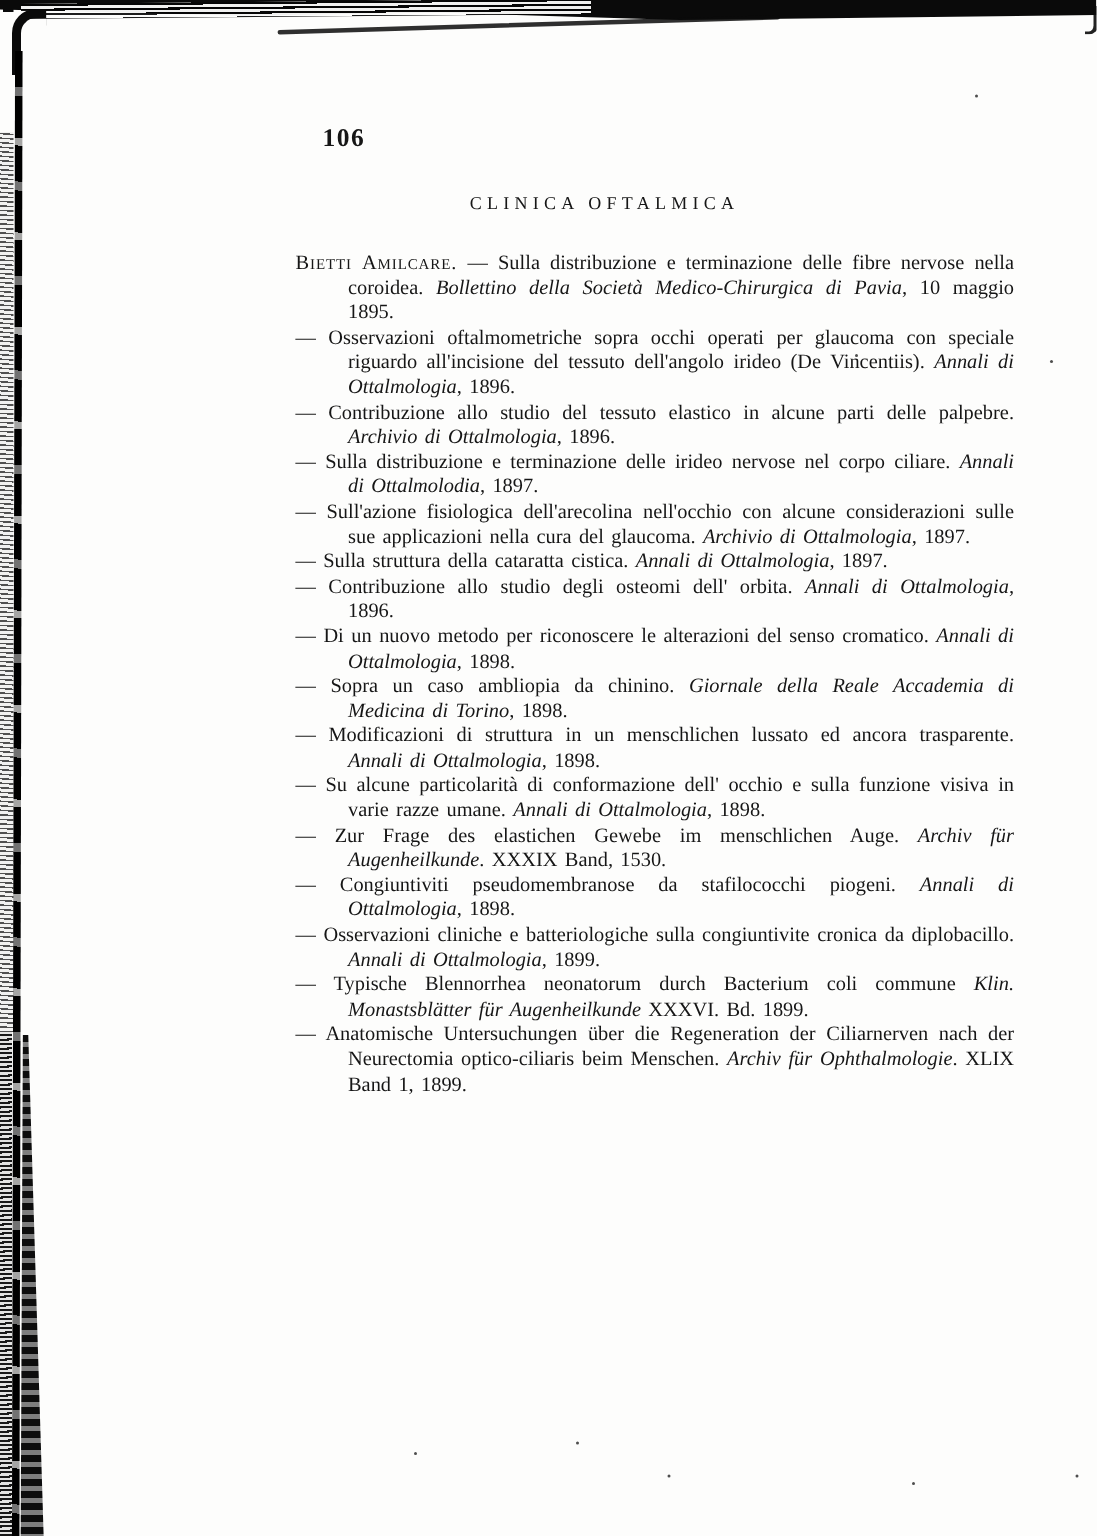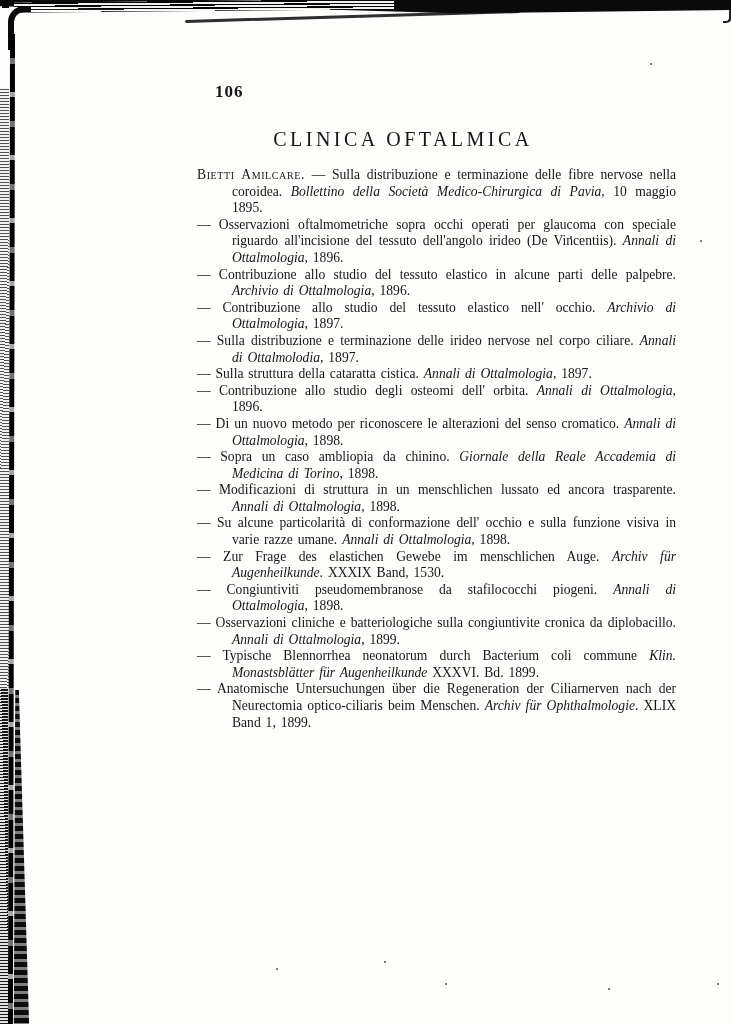--- a/index.html
+++ b/index.html
@@ -19,21 +19,21 @@
   .page { position: absolute; inset: 0; }
 
   
   .page-number {
     position: absolute; left: 215px; top: 82px;
     font-size: 17px; font-weight: bold; letter-spacing: 1px;
   }
   .title {
     position: absolute; left: 143px; top: 128px; width: 520px;
     margin: 0; text-align: center;
-    font-size: 20px; font-weight: normal; letter-spacing: 3.5px;
+    font-size: 12px; font-weight: normal; letter-spacing: 3.5px;
   }
   .bib {
     position: absolute; left: 197px; top: 167px; width: 479px;
     font-size: 13.6px; line-height: 16.6px;
     text-align: justify; word-spacing: 1.5px;
   }
   .entry { padding-left: 35px; text-indent: -35px; }
   .it { font-style: italic; }
   .sc { font-variant: small-caps; letter-spacing: 0.6px; }
 
@@ -117,22 +117,22 @@
   <div class="speck" style="left:650px; top:63px;"></div>
   <div class="speck" style="left:570px; top:236px;"></div>
   <div class="speck" style="left:700px; top:240px;"></div>
 
   <div class="page-number">106</div>
   <h1 class="title">CLINICA OFTALMICA</h1>
   <div class="bib">
       <div class="entry"><span class="sc">Bietti Amilcare.</span><span> — Sulla distribuzione e terminazione delle fibre nervose nella coroidea. </span><span class="it">Bollettino della Società Medico-Chirurgica di Pavia</span><span>, 10 maggio 1895.</span></div>
       <div class="entry"><span>— Osservazioni oftalmometriche sopra occhi operati per glaucoma con speciale riguardo all'incisione del tessuto dell'angolo irideo (De Vincentiis). </span><span class="it">Annali di Ottalmologia</span><span>, 1896.</span></div>
       <div class="entry"><span>— Contribuzione allo studio del tessuto elastico in alcune parti delle palpebre. </span><span class="it">Archivio di Ottalmologia</span><span>, 1896.</span></div>
-      <div class="entry"><span>— Contribuzione allo studio del tessuto elastico nell' occhio. </span><span class="it">Archivio di Ottalmologia</span><span>, 1897.</span></div>
       <div class="entry"><span>— Sulla distribuzione e terminazione delle irideo nervose nel corpo ciliare. </span><span class="it">Annali di Ottalmolodia</span><span>, 1897.</span></div>
+      <div class="entry"><span>— Sull'azione fisiologica dell'arecolina nell'occhio con alcune considerazioni sulle sue applicazioni nella cura del glaucoma. </span><span class="it">Archivio di Ottalmologia</span><span>, 1897.</span></div>
       <div class="entry"><span>— Sulla struttura della cataratta cistica. </span><span class="it">Annali di Ottalmologia</span><span>, 1897.</span></div>
       <div class="entry"><span>— Contribuzione allo studio degli osteomi dell' orbita. </span><span class="it">Annali di Ottalmologia</span><span>, 1896.</span></div>
       <div class="entry"><span>— Di un nuovo metodo per riconoscere le alterazioni del senso cromatico. </span><span class="it">Annali di Ottalmologia</span><span>, 1898.</span></div>
       <div class="entry"><span>— Sopra un caso ambliopia da chinino. </span><span class="it">Giornale della Reale Accademia di Medicina di Torino</span><span>, 1898.</span></div>
       <div class="entry"><span>— Modificazioni di struttura in un menschlichen lussato ed ancora trasparente. </span><span class="it">Annali di Ottalmologia</span><span>, 1898.</span></div>
       <div class="entry"><span>— Su alcune particolarità di conformazione dell' occhio e sulla funzione visiva in varie razze umane. </span><span class="it">Annali di Ottalmologia</span><span>, 1898.</span></div>
       <div class="entry"><span>— Zur Frage des elastichen Gewebe im menschlichen Auge. </span><span class="it">Archiv für Augenheilkunde</span><span>. XXXIX Band, 1530.</span></div>
       <div class="entry"><span>— Congiuntiviti pseudomembranose da stafilococchi piogeni. </span><span class="it">Annali di Ottalmologia</span><span>, 1898.</span></div>
       <div class="entry"><span>— Osservazioni cliniche e batteriologiche sulla congiuntivite cronica da diplobacillo. </span><span class="it">Annali di Ottalmologia</span><span>, 1899.</span></div>
       <div class="entry"><span>— Typische Blennorrhea neonatorum durch Bacterium coli commune </span><span class="it">Klin. Monastsblätter für Augenheilkunde</span><span> XXXVI. Bd. 1899.</span></div>

